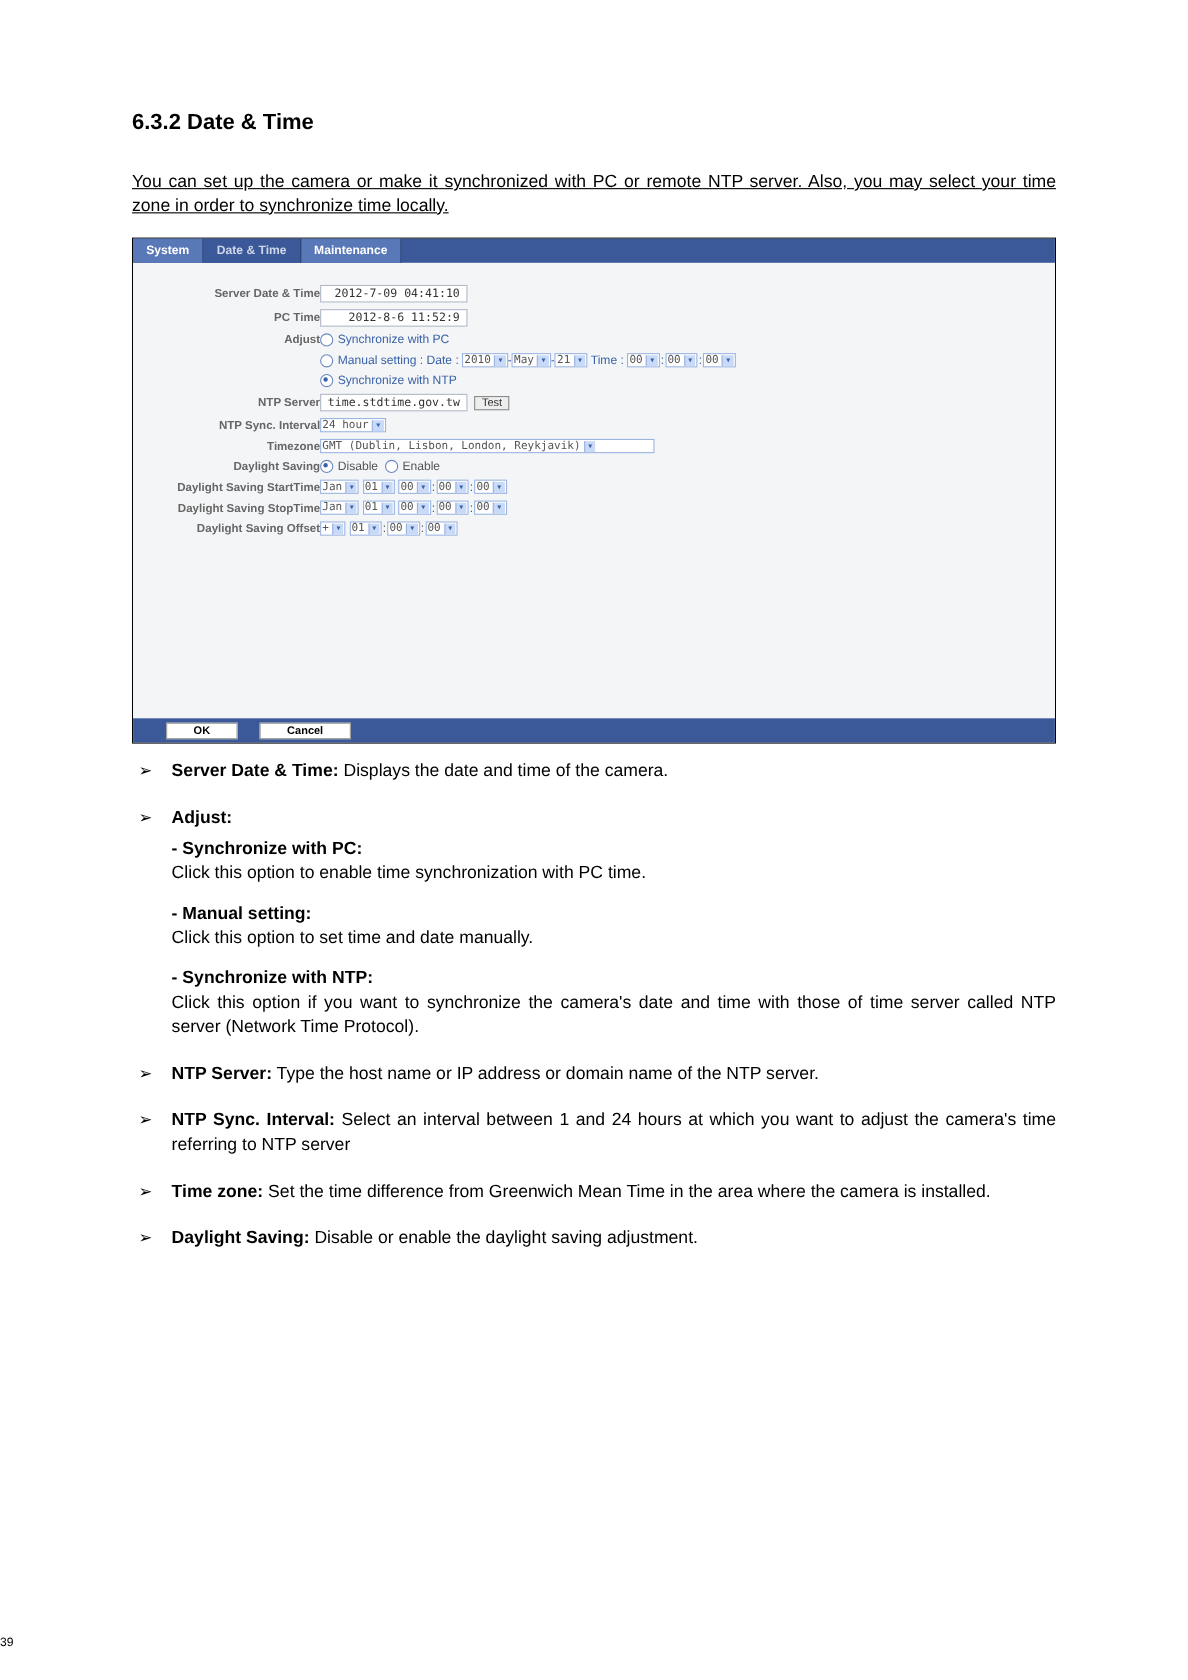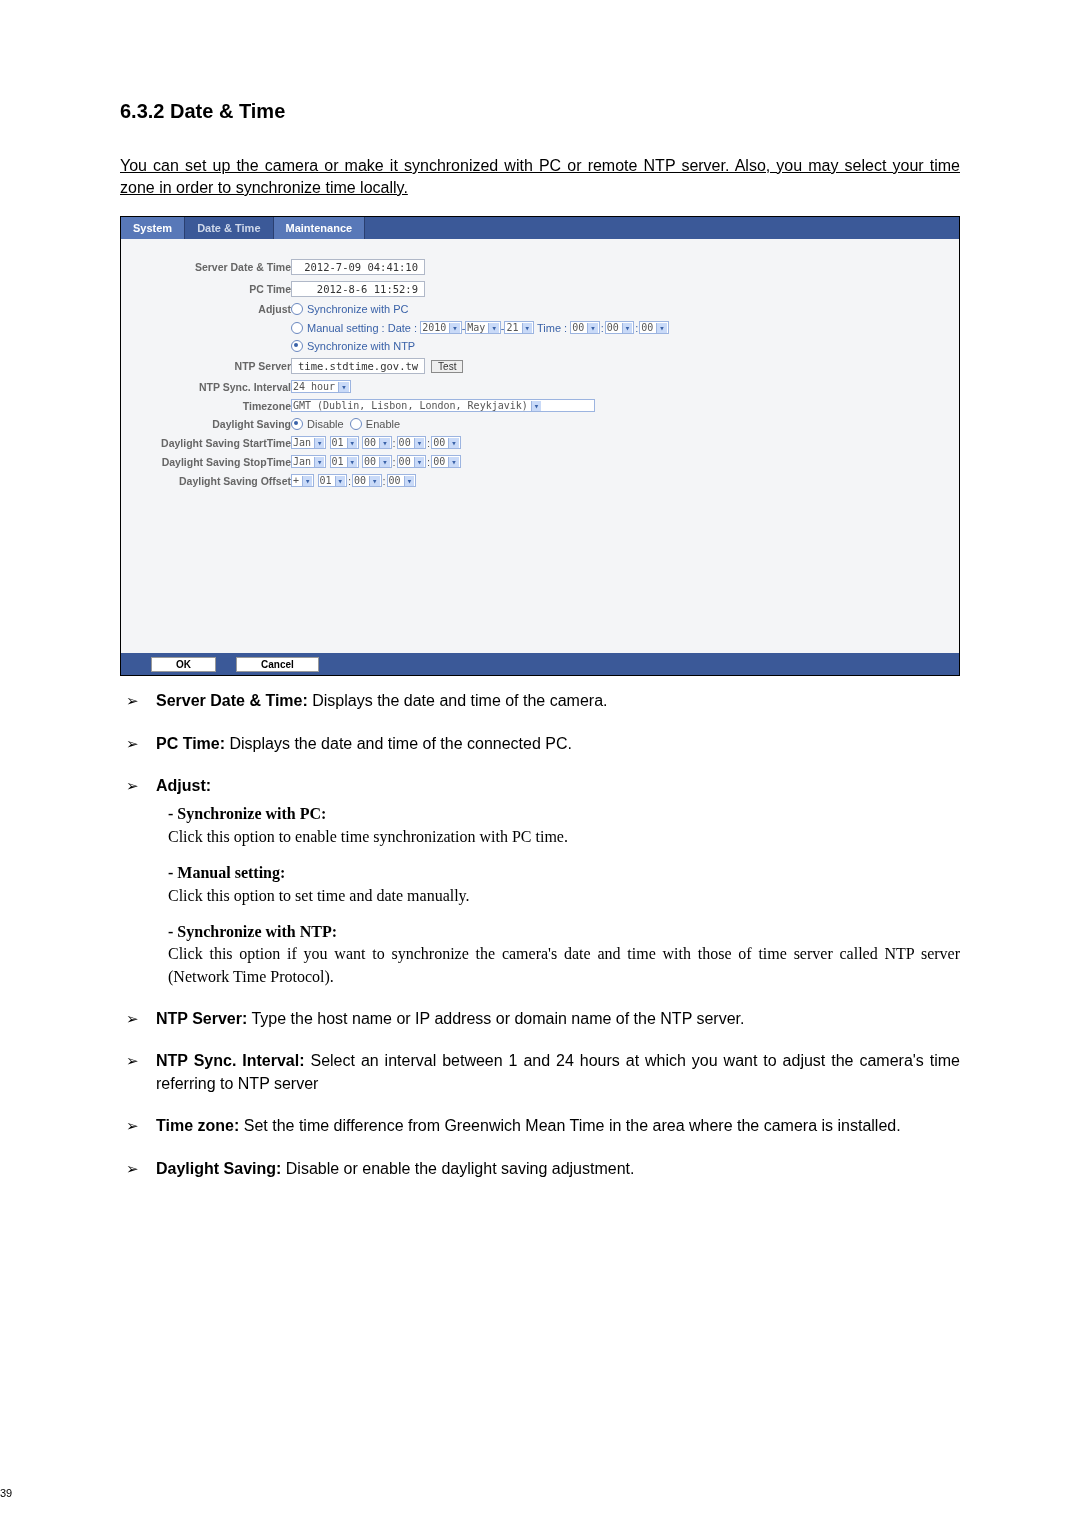--- a/index.html
+++ b/index.html
@@ -174,23 +174,22 @@
   ul.explain > li::before {
     content: "➢";
     position: absolute;
     left: 6px;
     top: 0;
     font-size: 15px;
     color: #000;
   }
   .b { font-weight: bold; }
   .sub {
-    margin: 4px 0 0 12px;
+    margin: 4px 0 0 0;
     padding-left: 36px;
-    font-family: Liberation Serif, serif;
   }
   .sub p { margin: 0 0 14px 0; font-size: 16px; line-height:1.4; text-align: justify;}
   .page-num {
     position: absolute;
     bottom: 28px;
     left: 0; right: 0;
     text-align: left;
     font-size: 11px;
   }
   .colon { margin: 0 1px; }
@@ -381,23 +380,20 @@
       <span class="footer-btn">OK</span>
       <span class="footer-btn">Cancel</span>
     </div>
   </div>
 
   <ul class="explain">
     <li>
       <span class="b">Server Date &amp; Time:</span><span> Displays the date and time of the camera.</span>
     </li>
     <li>
-      <span class="b">PC Time:</span><span> Displays the date and time of the connected PC.</span>
-    </li>
-    <li>
       <span class="b">Adjust:</span>
       <div class="sub" style="padding-left:0; margin-top:6px;">
         <p><span class="b">- Synchronize with PC:</span><br><span>Click this option to enable time synchronization with PC time.</span></p>
         <p><span class="b">- Manual setting:</span><br><span>Click this option to set time and date manually.</span></p>
         <p style="margin-bottom:0;"><span class="b">- Synchronize with NTP:</span><br><span>Click this option if you want to synchronize the camera's date and time with those of time server called NTP server (Network Time Protocol).</span></p>
       </div>
     </li>
     <li>
       <span class="b">NTP Server:</span><span> Type the host name or IP address or domain name of the NTP server.</span>
     </li>

